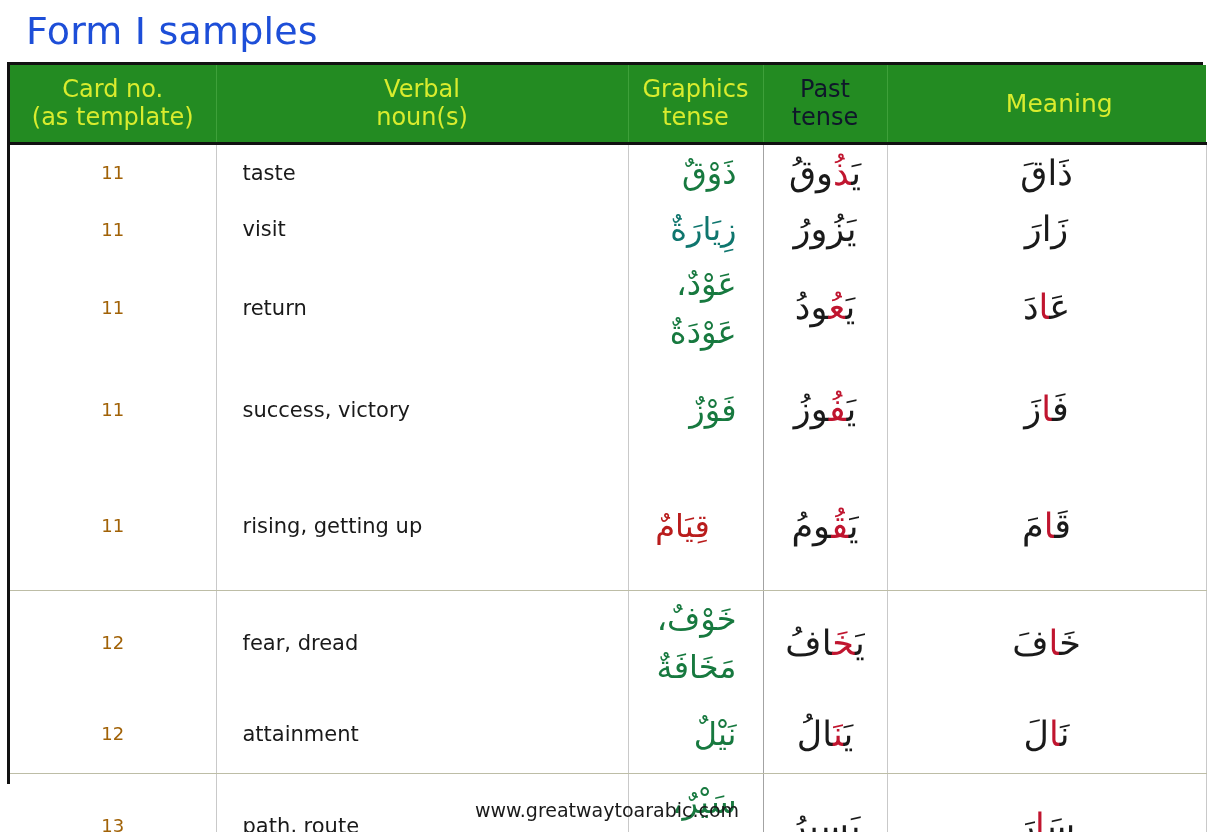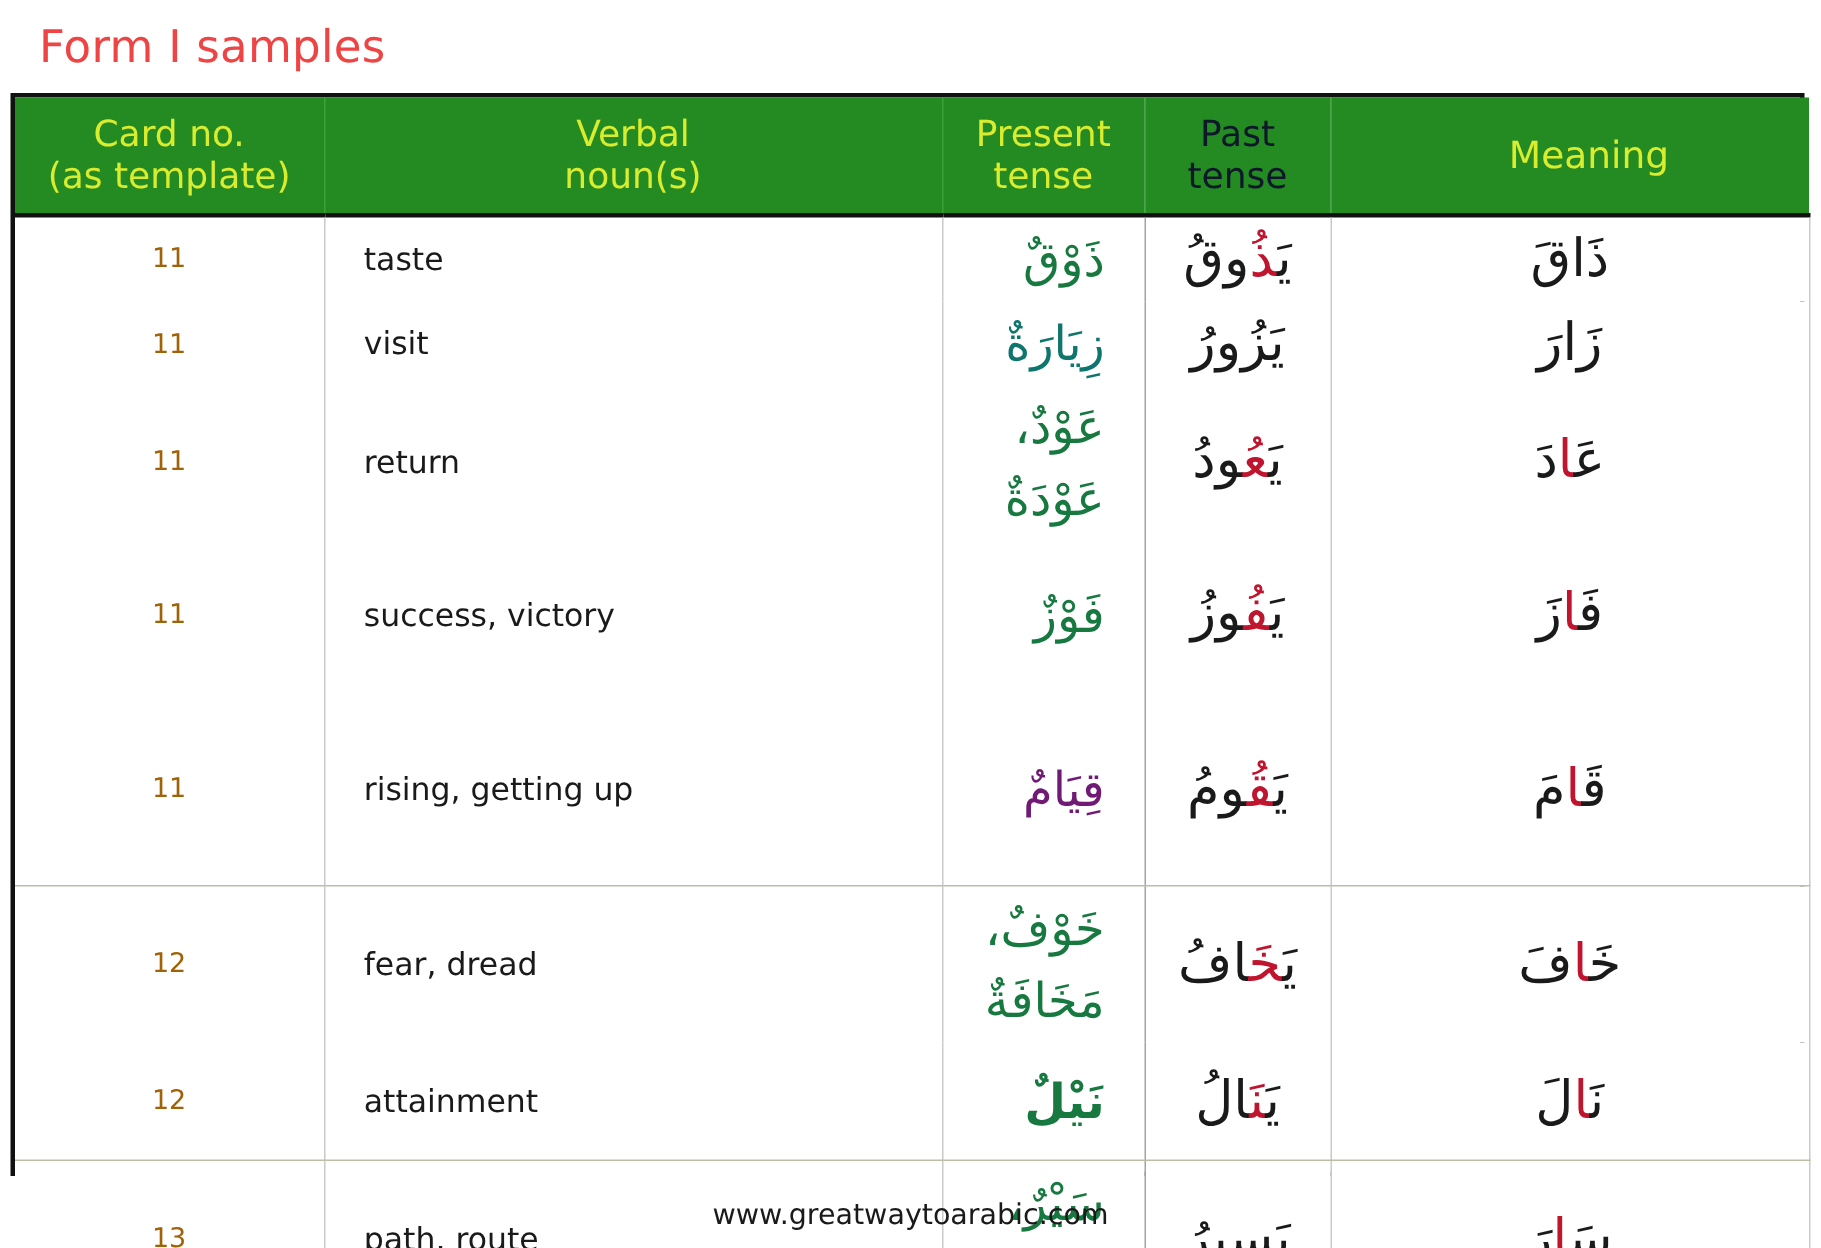--- a/index.html
+++ b/index.html
@@ -17,21 +17,21 @@
   .titlebar{
     position:absolute;left:0;top:0;width:1214px;height:62px;
     display:flex;align-items:center;justify-content:space-between;
     padding:0 22px 0 26px;box-sizing:border-box;
   }
   .title-left{
     font-size:30px;font-weight:400;letter-spacing:.2px;color:#1a1a1a;
     font-family:"DejaVu Sans",sans-serif;
   }
   .title-right{
-    font-size:30px;font-weight:400;letter-spacing:.2px;color:#ef4444;
+    font-size:38px;font-weight:400;letter-spacing:.2px;color:#1d4ed8;
     font-family:"DejaVu Sans",sans-serif;
   }
 
   
   .table-wrap{
     position:absolute;left:7px;top:62px;width:1196px;height:722px;
     border:3px solid #111;box-sizing:border-box;background:#fff;
   }
   table.grid{
     width:100%;height:100%;border-collapse:collapse;table-layout:fixed;
@@ -127,21 +127,21 @@
       <tr>
         <th style="background: rgb(35, 139, 34); color: rgb(217, 236, 46);">
           <span class="sub">Card no.</span>
           <span class="sub">(as template)</span>
         </th>
         <th style="background: rgb(35, 139, 34); color: rgb(217, 236, 46);">
           <span class="sub">Verbal</span>
           <span class="sub">noun(s)</span>
         </th>
         <th style="background: rgb(35, 139, 34); color: rgb(217, 236, 46);">
-          <span class="sub">Present</span>
+          <span class="sub">Graphics</span>
           <span class="sub">tense</span>
         </th>
         <th style="background: rgb(35, 139, 34); color: #0f172a;">
           <span class="sub">Past</span>
           <span class="sub">tense</span>
         </th>
         <th class="last meaning" style="background: rgb(35, 139, 34); color: rgb(217, 236, 46); padding-left: 29px;">
           <span class="sub">Meaning</span>
         </th>
       </tr>
@@ -175,37 +175,37 @@
           <td class="cardno">11</td>
           <td class="english">success, victory</td>
           <td class="vnoun" style="color: rgb(23, 121, 63);">فَوْزٌ</td>
           <td class="arabic">يَ<span class="root" style="color: rgb(192, 21, 47);">ف</span>ُوزُ</td>
           <td class="arabic">فَ<span class="root" style="color: rgb(192, 21, 47);">ا</span>زَ</td>
           <td class="meaning" style="background: rgb(156, 12, 140); color: rgb(255, 255, 255);">He was successful, victorious</td>
         </tr>
         <tr class="group-end">
           <td class="cardno">11</td>
           <td class="english">rising, getting up</td>
-          <td class="vnoun" style="color: #701a75;">قِيَامٌ</td>
+          <td class="vnoun" style="color: #b91c1c; text-align: center;">قِيَامٌ</td>
           <td class="arabic">يَ<span class="root" style="color: rgb(192, 21, 47);">ق</span>ُومُ</td>
           <td class="arabic">قَ<span class="root" style="color: rgb(192, 21, 47);">ا</span>مَ</td>
           <td class="meaning" style="background: rgb(156, 12, 140); color: rgb(255, 255, 255);">He got up, stood up</td>
         </tr>
         <tr>
           <td class="cardno">12</td>
           <td class="english">fear, dread</td>
           <td class="vnoun" style="color: rgb(23, 121, 63);">خَوْفٌ، مَخَافَةٌ</td>
           <td class="arabic">يَ<span class="root" style="color: rgb(192, 21, 47);">خ</span>َافُ</td>
           <td class="arabic">خَ<span class="root" style="color: rgb(192, 21, 47);">ا</span>فَ</td>
           <td class="meaning" style="background: rgb(156, 12, 140); color: rgb(255, 255, 255);">He was afraid, scared</td>
         </tr>
         <tr class="group-end">
           <td class="cardno">12</td>
           <td class="english">attainment</td>
-          <td class="vnoun" style="color: rgb(23, 121, 63); font-weight: bold;">نَيْلٌ</td>
+          <td class="vnoun" style="color: rgb(23, 121, 63);">نَيْلٌ</td>
           <td class="arabic">يَ<span class="root" style="color: rgb(192, 21, 47);">ن</span>َالُ</td>
           <td class="arabic">نَ<span class="root" style="color: rgb(192, 21, 47);">ا</span>لَ</td>
           <td class="meaning" style="background: rgb(156, 12, 140); color: rgb(255, 255, 255);">He attained, achieved</td>
         </tr>
         <tr>
           <td class="cardno">13</td>
           <td class="english">path, route</td>
           <td class="vnoun" style="color: rgb(23, 121, 63);">سَيْرٌ، مَسَارٌ</td>
           <td class="arabic">يَسِيرُ</td>
           <td class="arabic">سَ<span class="root" style="color: rgb(192, 21, 47);">ا</span>رَ</td>

